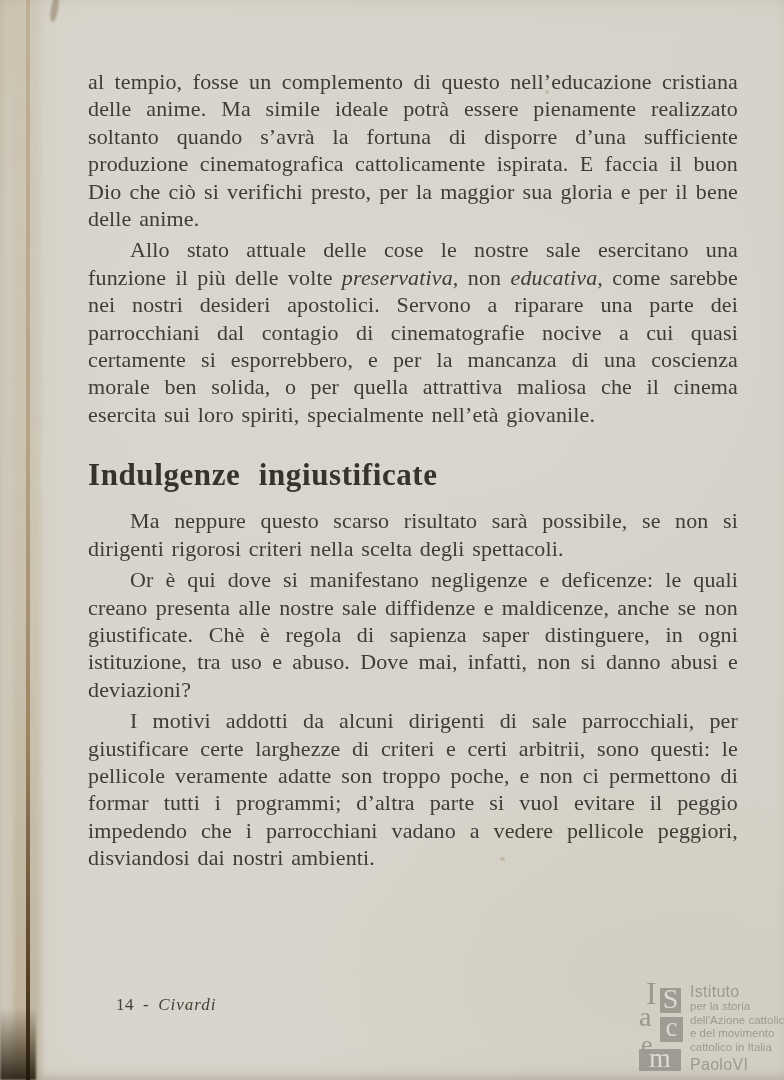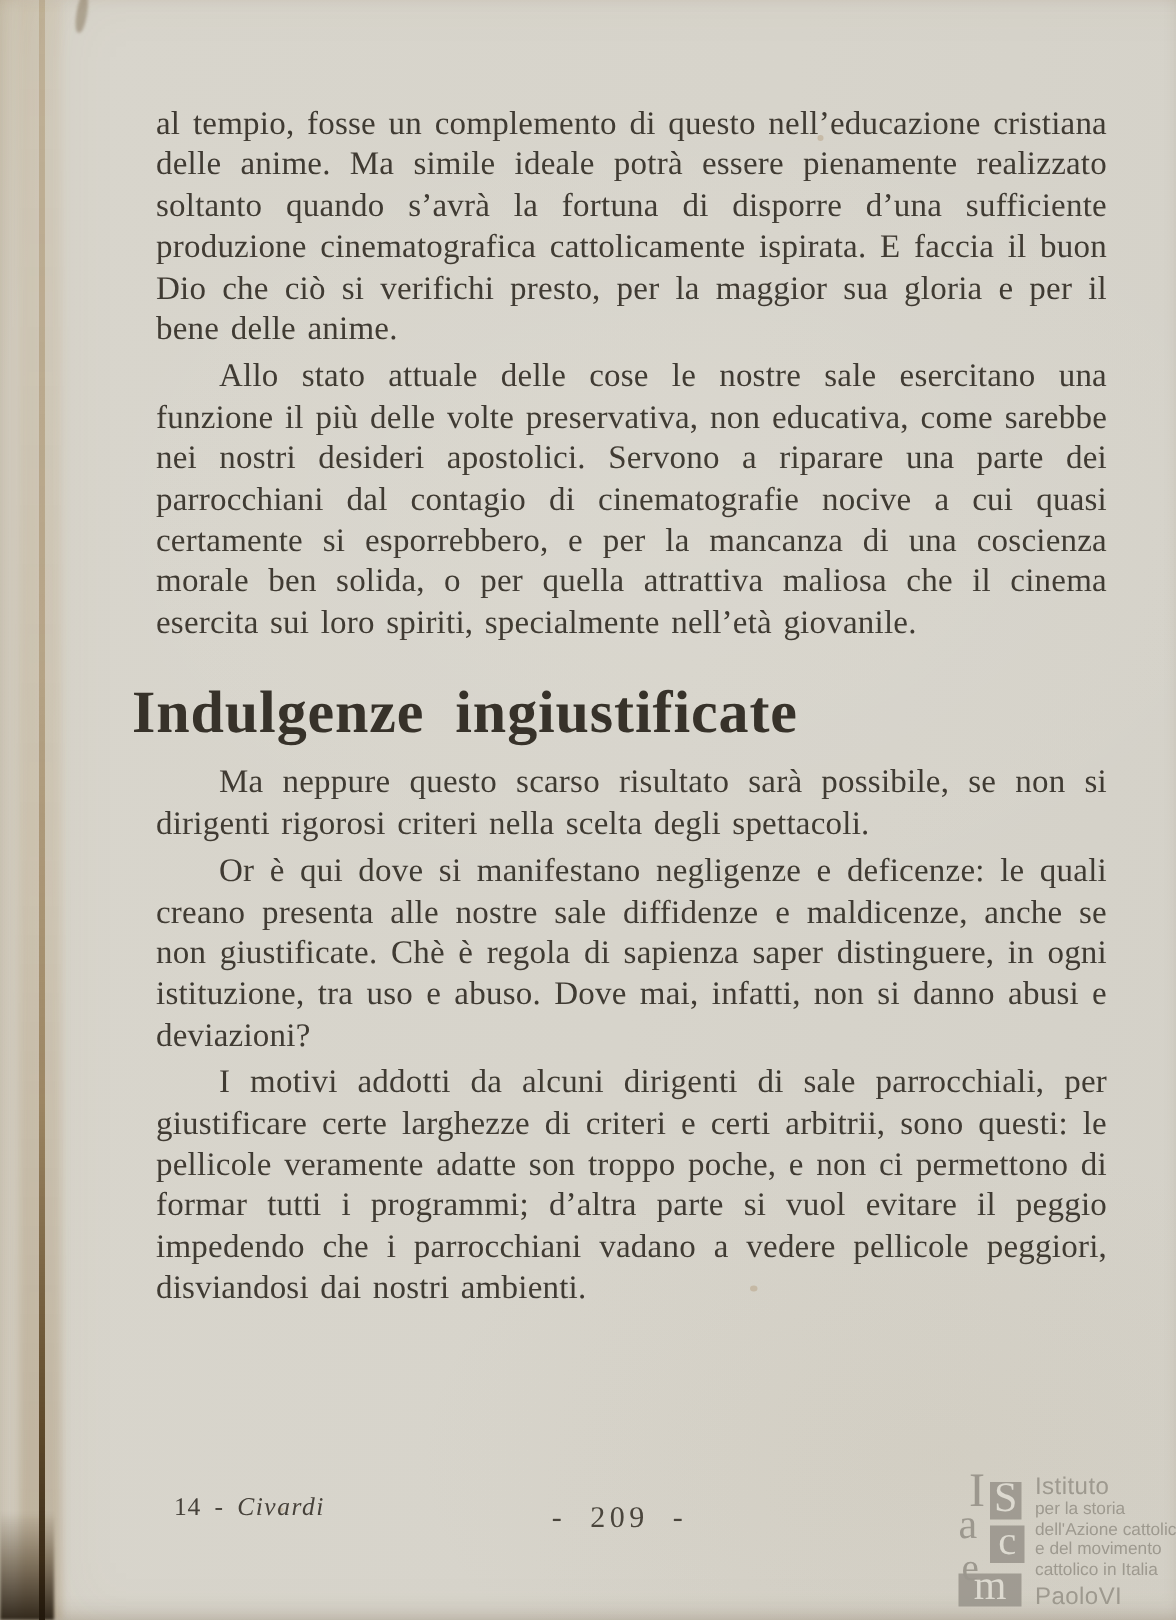--- a/index.html
+++ b/index.html
@@ -47,25 +47,25 @@
   .speck { position: absolute; border-radius: 50%; background: rgba(150,110,60,0.25); }
   .speck.s1 { left: 545px; top: 90px;  width: 4px; height: 4px; }
   .speck.s2 { left: 500px; top: 857px; width: 5px; height: 4px; }
   .speck.s3 { left: 185px; top: 1005px; width: 4px; height: 3px; }
   
   .text-block {
     position: absolute; left: 88px; top: 68px; width: 650px;
     font-size: 22px; line-height: 27.4px;
     text-align: justify; letter-spacing: 0.15px; word-spacing: 2px;
   }
-  .text-block p { margin: 0 0 4px 16px; text-indent: 42px; }
+  .text-block p { margin: 0 0 4px 0; text-indent: 42px; }
   .text-block p.no-indent { text-indent: 0; }
-  .em { }
+  .em { font-style: italic; }
   h1.section-heading {
-    font-size: 40px; line-height: 34px; font-weight: bold;
+    font-size: 31px; line-height: 34px; font-weight: bold;
     margin: 30px 0 15px 0; text-align: left;
     letter-spacing: 0.6px; word-spacing: 10px; color: #37322a;
   }
   
   .page-number {
     position: absolute; left: 88px; top: 1001px; width: 650px;
     text-align: center; font-size: 20px; letter-spacing: 3px; word-spacing: 8px;
     color: #4a453c;
   }
   .signature {
@@ -115,21 +115,20 @@
 
   <div class="text-block">
     <p class="no-indent">al tempio, fosse un complemento di questo nell’educazione cristiana delle anime. Ma simile ideale potrà essere pienamente realizzato soltanto quando s’avrà la fortuna di disporre d’una sufficiente produzione cinematografica cattolicamente ispirata. E faccia il buon Dio che ciò si verifichi presto, per la maggior sua gloria e per il bene delle anime.</p>
     <p><span>Allo stato attuale delle cose le nostre sale esercitano una funzione il più delle volte </span><span class="em">preservativa,</span><span> non </span><span class="em">educativa,</span><span> come sarebbe nei nostri desideri apostolici. Servono a riparare una parte dei parrocchiani dal contagio di cinematografie nocive a cui quasi certamente si esporrebbero, e per la mancanza di una coscienza morale ben solida, o per quella attrattiva maliosa che il cinema esercita sui loro spiriti, specialmente nell’età giovanile.</span></p>
     <h1 class="section-heading">Indulgenze ingiustificate</h1>
     <p>Ma neppure questo scarso risultato sarà possibile, se non si dirigenti rigorosi criteri nella scelta degli spettacoli.</p>
     <p>Or è qui dove si manifestano negligenze e deficenze: le quali creano presenta alle nostre sale diffidenze e maldicenze, anche se non giustificate. Chè è regola di sapienza saper distinguere, in ogni istituzione, tra uso e abuso. Dove mai, infatti, non si danno abusi e deviazioni?</p>
     <p>I motivi addotti da alcuni dirigenti di sale parrocchiali, per giustificare certe larghezze di criteri e certi arbitrii, sono questi: le pellicole veramente adatte son troppo poche, e non ci permettono di formar tutti i programmi; d’altra parte si vuol evitare il peggio impedendo che i parrocchiani vadano a vedere pellicole peggiori, disviandosi dai nostri ambienti.</p>
   </div>
 
-  <div class="page-number">- 209 -</div>
 
   <div class="signature">
     <span>14</span><span class="sep">-</span><span class="name">Civardi</span>
   </div>
 
   <div class="stamp">
     <div class="monogram">
       <span class="ltr m-i">I</span>
       <span class="blk m-s">S</span>
       <span class="ltr m-a">a</span>

